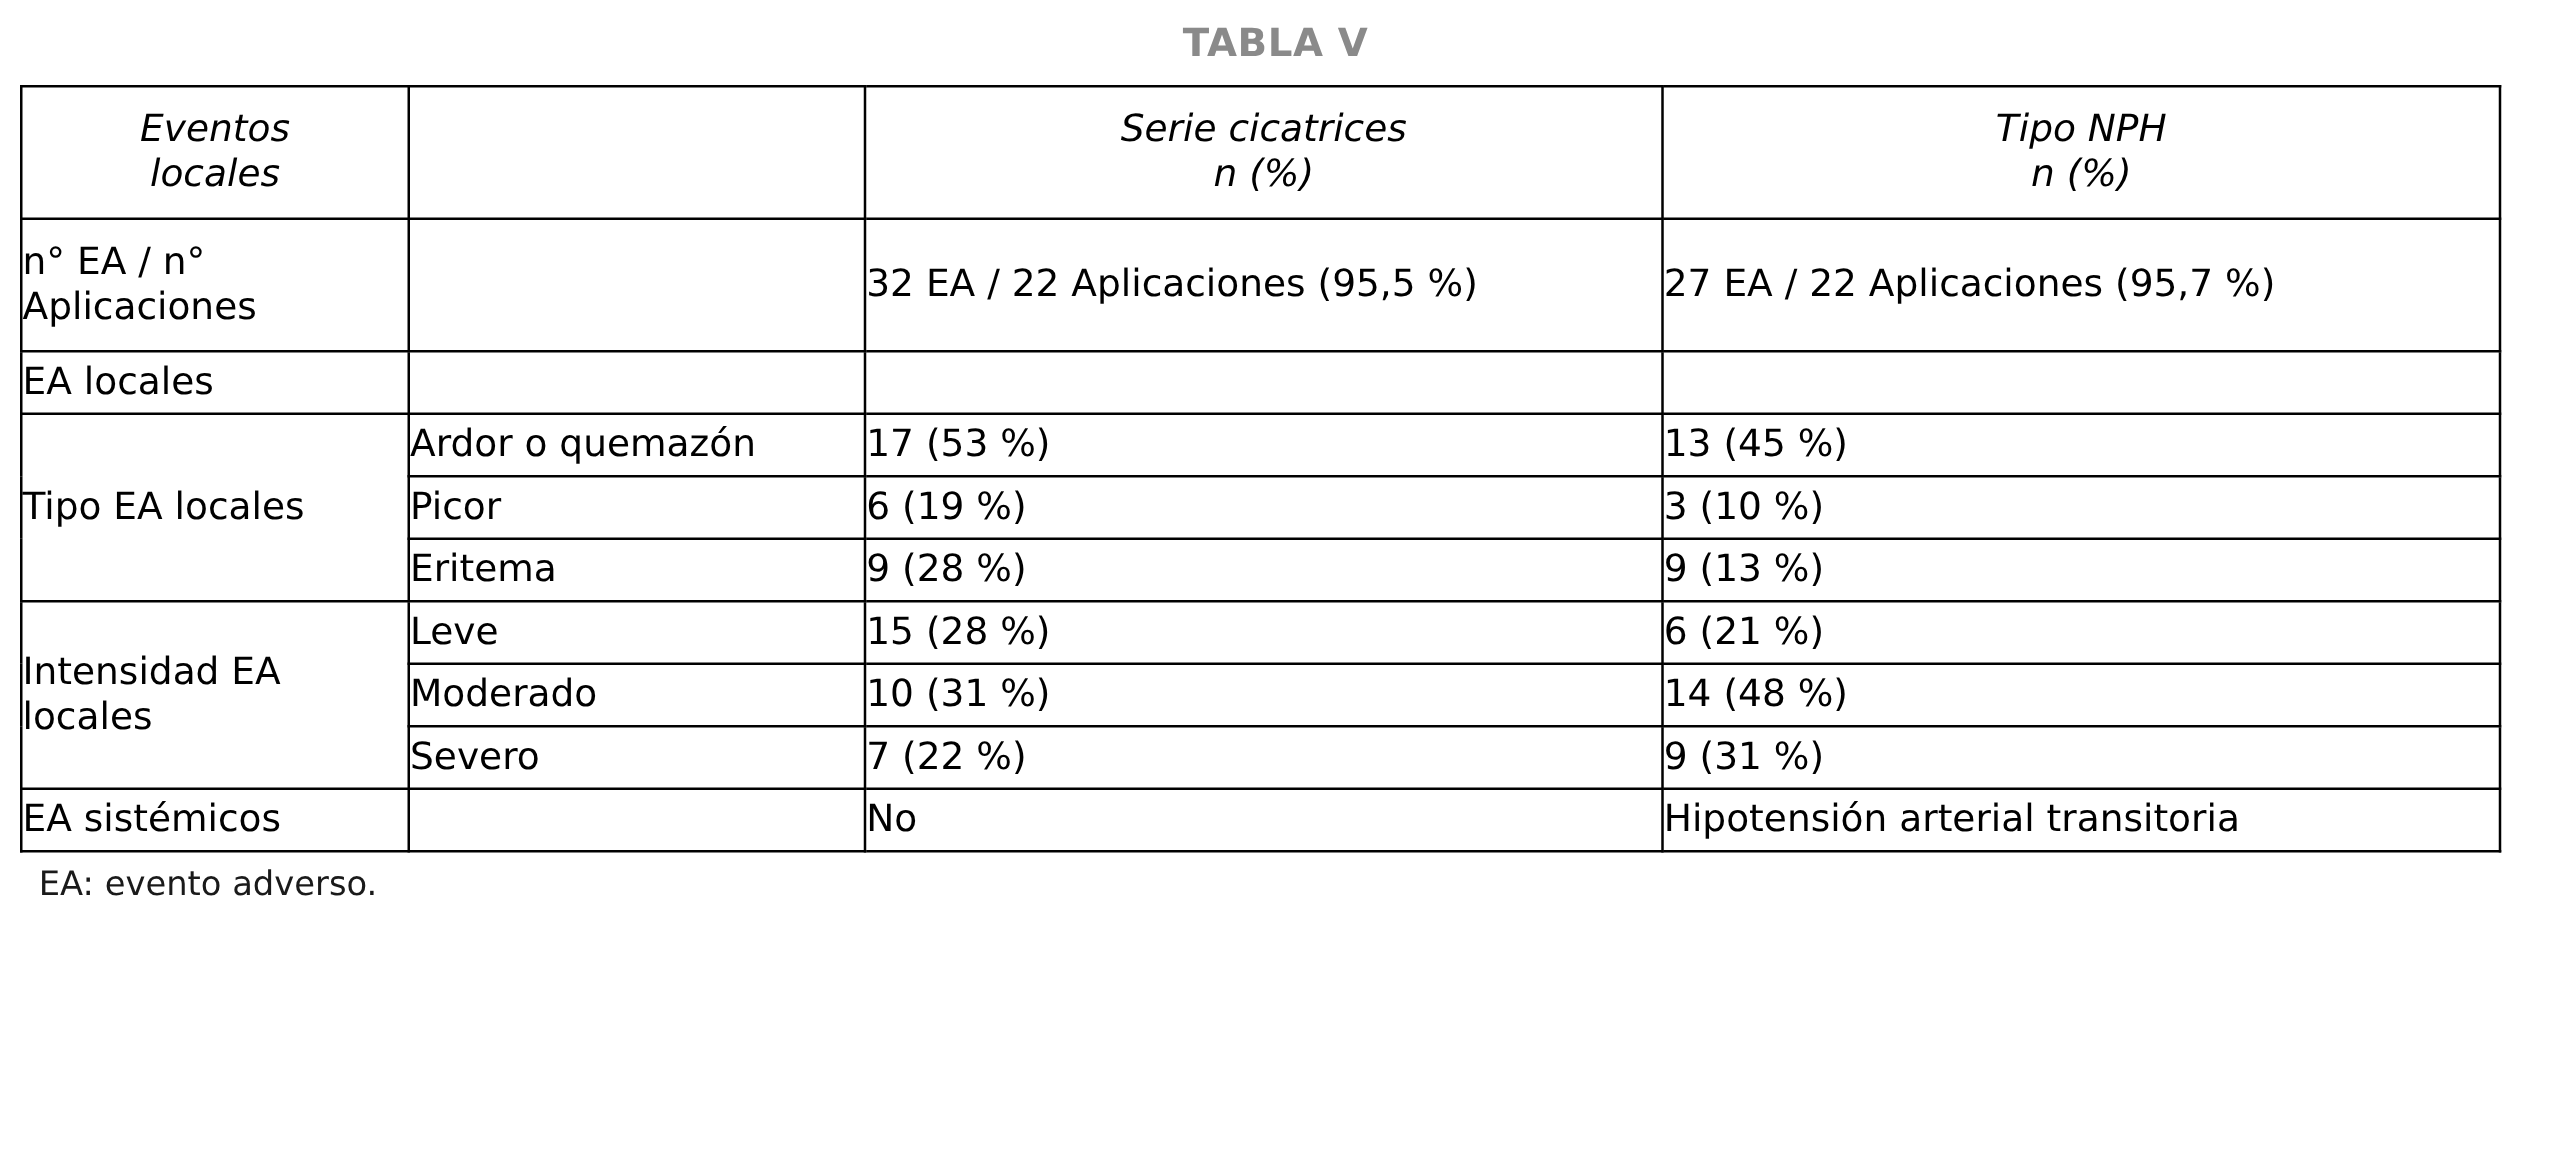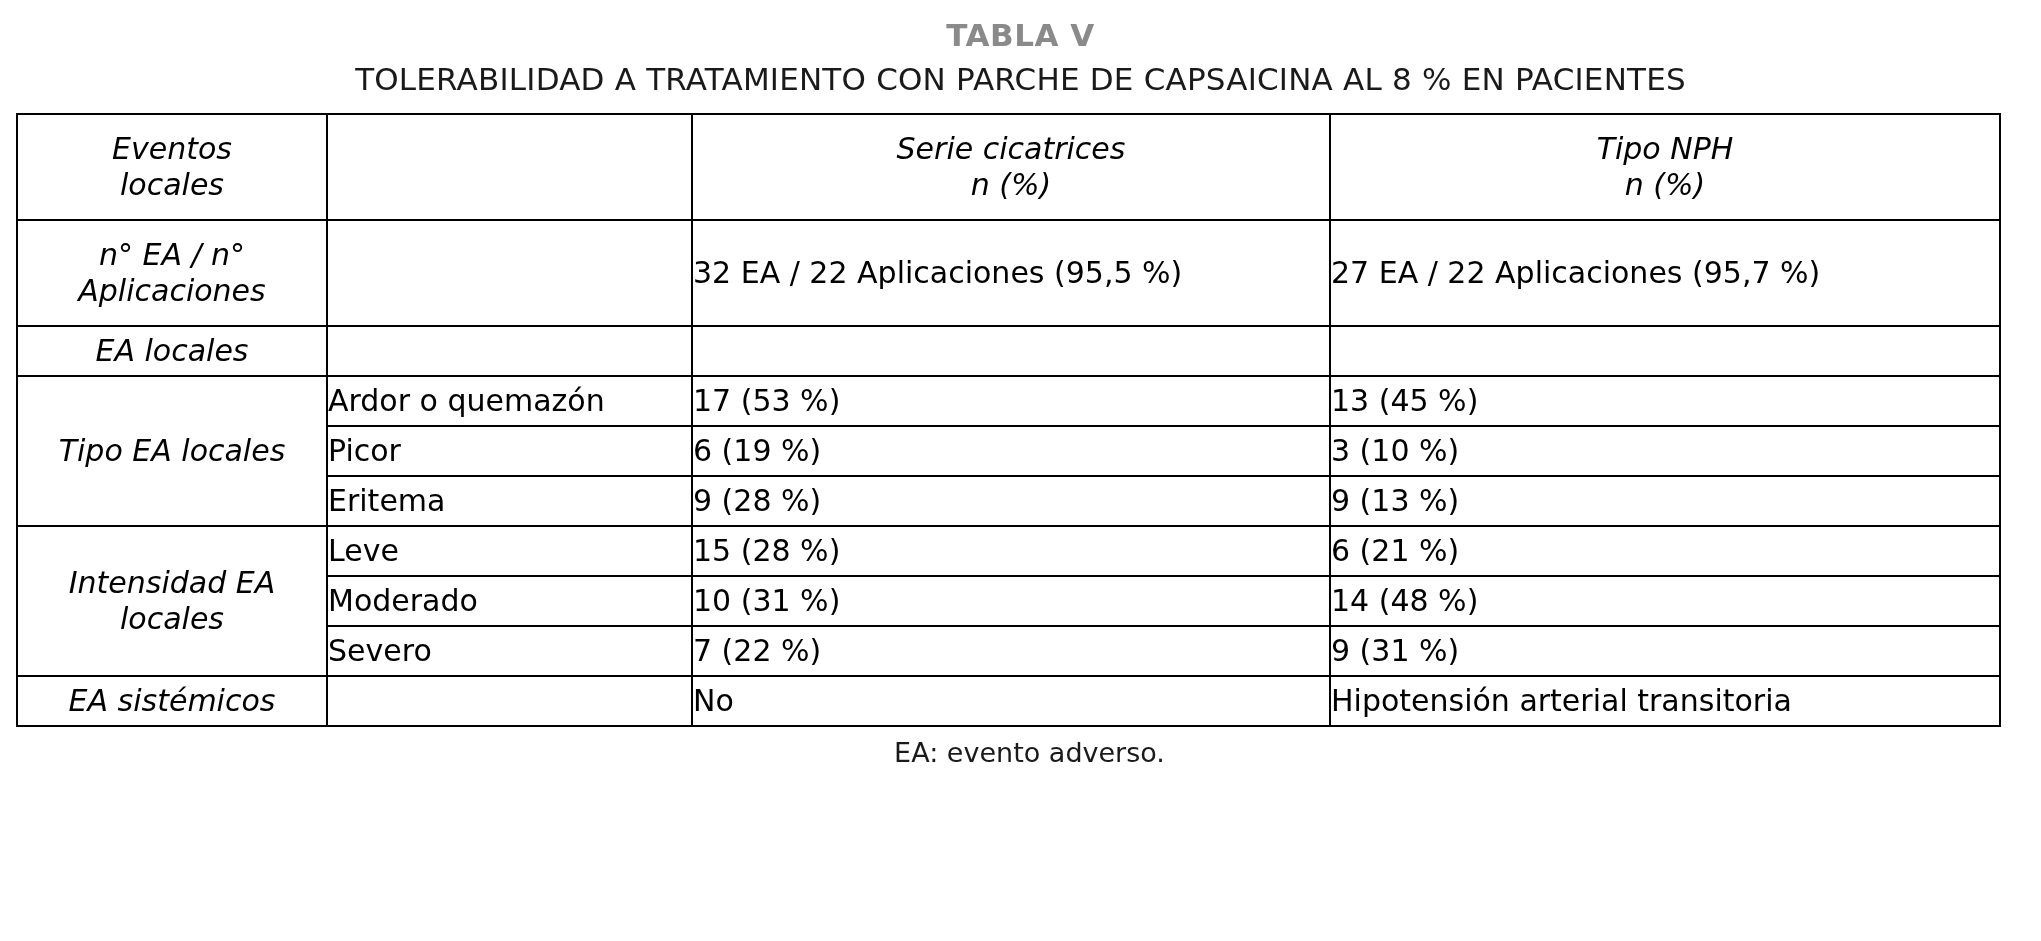--- a/index.html
+++ b/index.html
@@ -54,52 +54,49 @@
     line-height: 1.2;
   }
   td.hdr {
     background: #c6c6c6;
     font-style: italic;
     text-align: center;
     font-size: 30px;
   }
   td.rowhdr {
     background: #c6c6c6;
-    font-style: italic;
-    text-align: center;
+    text-align: left;
     font-size: 30px;
   }
   td.blank {
     background: #ffffff;
   }
   .col1 { width: 310px; }
   .col2 { width: 365px; }
   .col3 { width: 638px; }
   .col4 { width: 670px; }
   .hdr-sub {
     display: block;
   }
   .cell-pad-tall {
     height: 92px;
   }
   .footnote {
-    margin: 10px 0 0 18px;
+    margin: 10px 0 0 31px;
     font-size: 27px;
     color: #1a1a1a;
-    text-align: center;
   }
 </style>
 </head>
 <body>
 
 <div class="page">
 
   <div class="title-block">
     <div class="table-label">TABLA V</div>
-    <div class="title-line">TOLERABILIDAD A TRATAMIENTO CON PARCHE DE CAPSAICINA AL 8 % EN PACIENTES</div>
   </div>
 
   <table class="tabla">
     <colgroup>
       <col class="col1">
       <col class="col2">
       <col class="col3">
       <col class="col4">
     </colgroup>
     <tbody>

